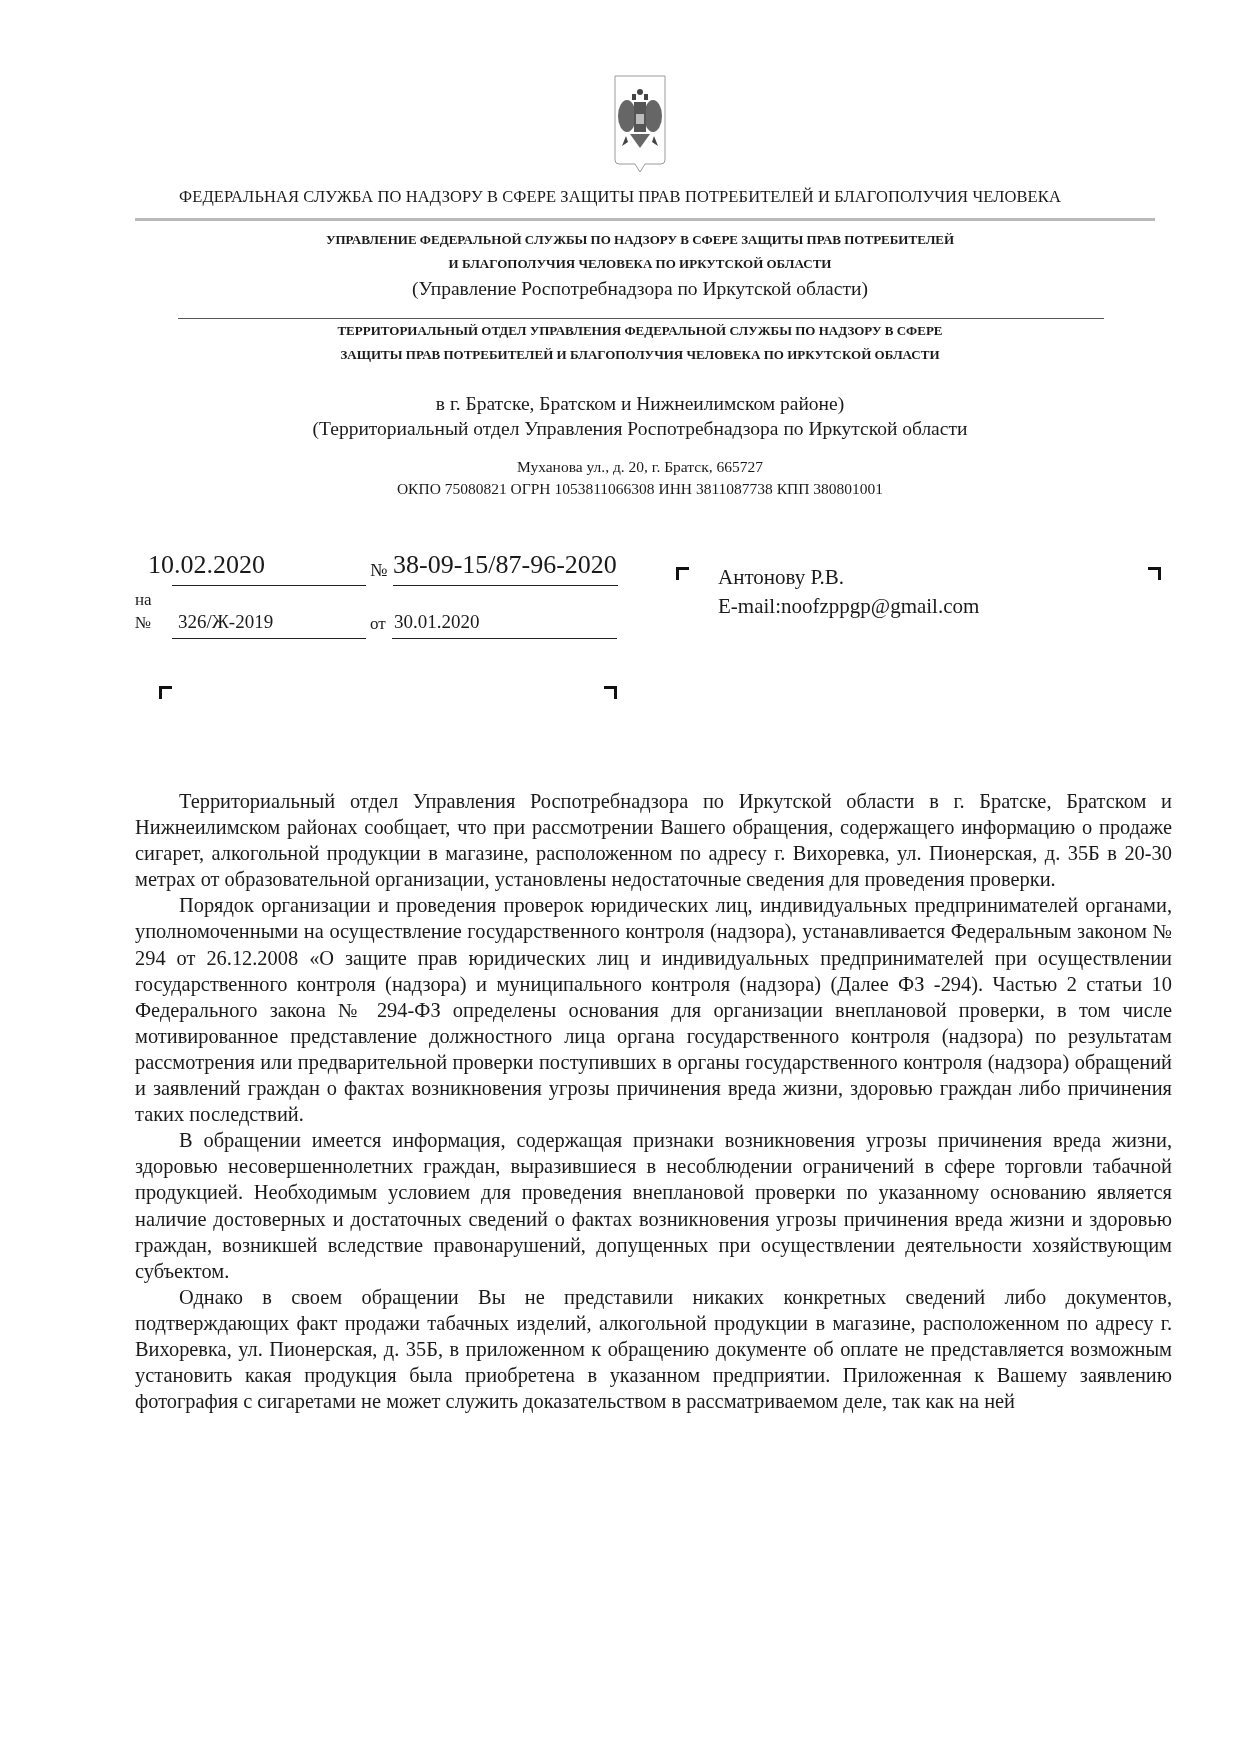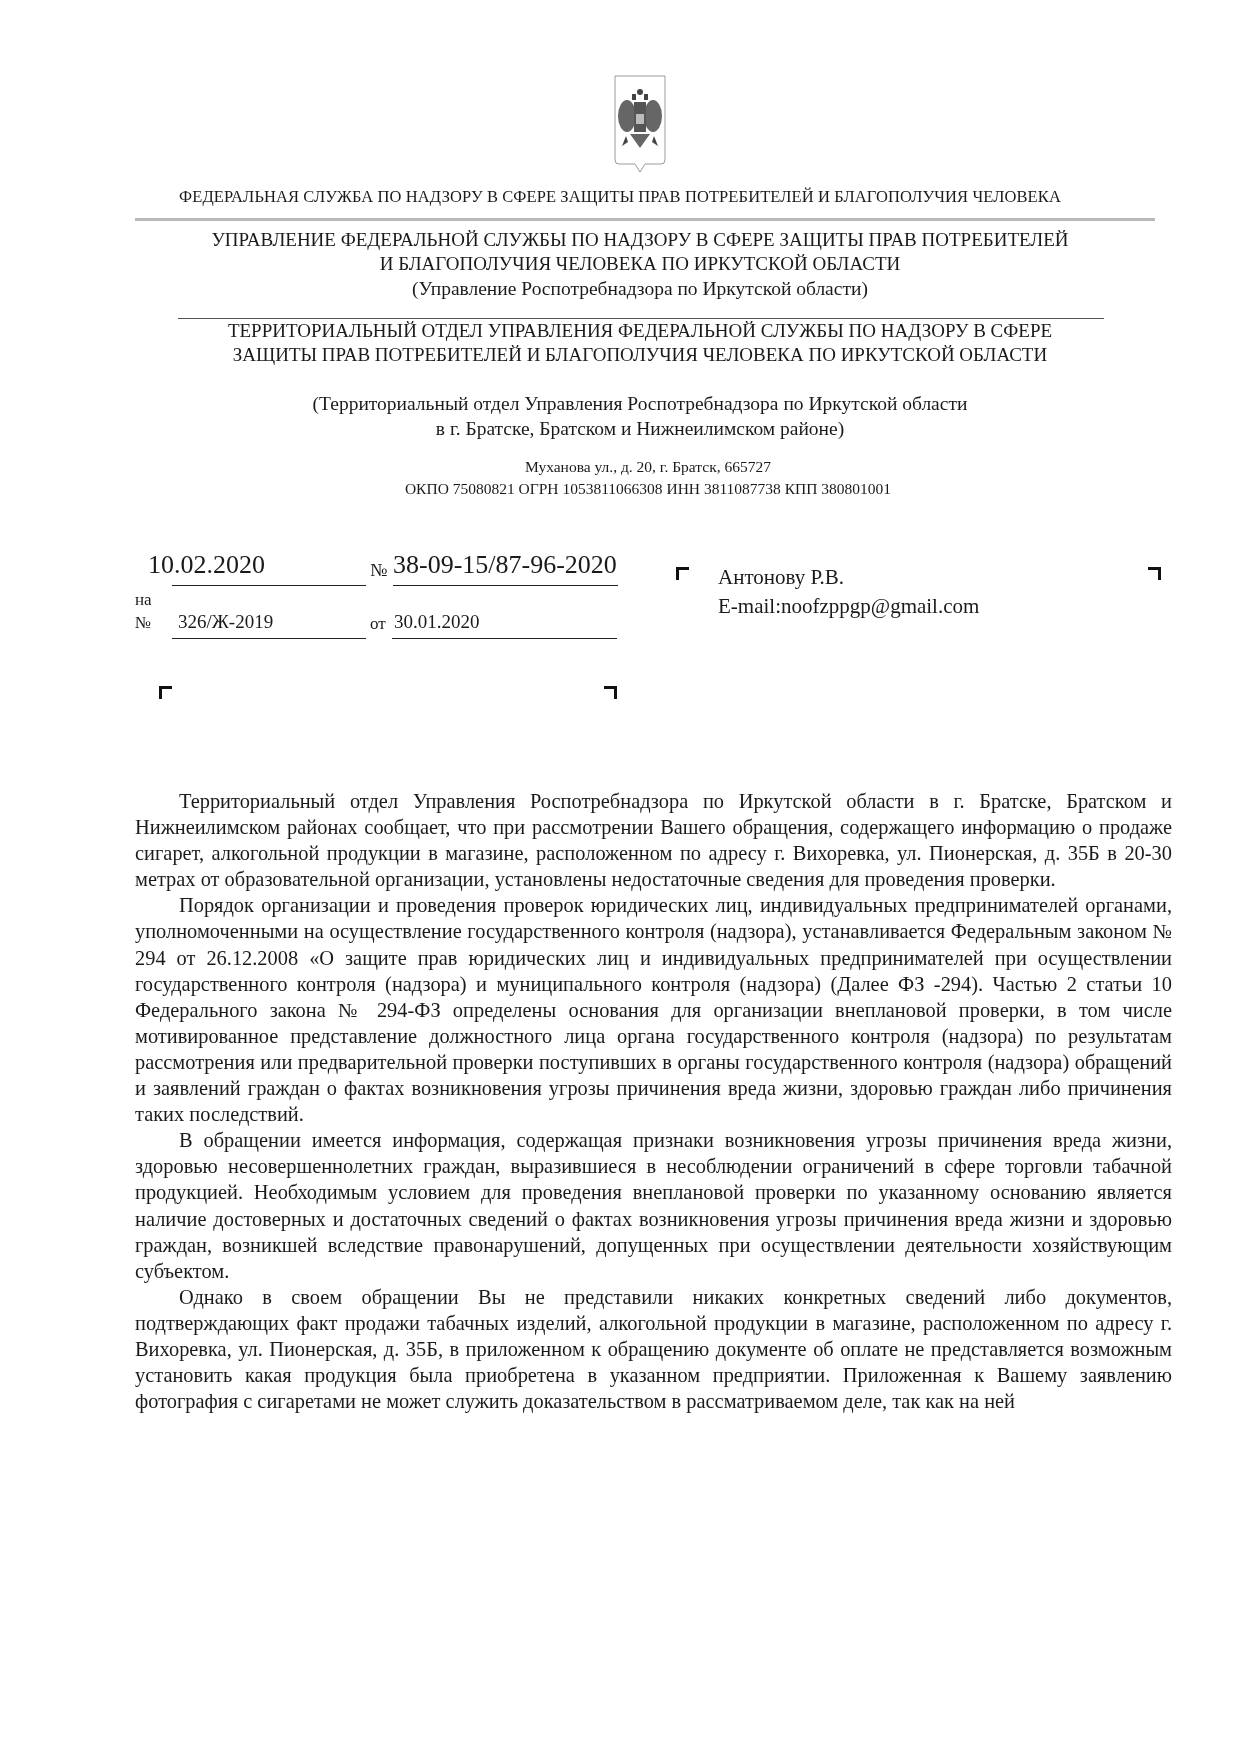--- a/index.html
+++ b/index.html
@@ -7,29 +7,29 @@
            font-family:"Liberation Serif","DejaVu Serif",serif; color:#1a1a1a; }
     .abs { position:absolute; }
     .center { text-align:center; }
 
     
     .emblem { left:612px; top:72px; width:56px; height:104px; }
 
     .agency-line { left:100px; width:1040px; top:187px; font-size:16.5px; letter-spacing:0.1px; }
     .rule-top { left:135px; width:1020px; top:218px; height:0; border-top:3px solid #b9b9b9; }
 
-    .h-bold { font-weight:normal; font-size:19px; line-height:24px; }
+    .h-bold { font-weight:bold; font-size:13px; line-height:24px; }
     .h-reg { font-size:19.5px; line-height:25px; }
 
     .dept-block { left:120px; width:1040px; top:228px; }
     .rule-mid { left:178px; width:926px; top:318px; height:0; border-top:1.5px solid #555; }
     .terr-block { left:120px; width:1040px; top:319px; }
     .terr-sub { left:120px; width:1040px; top:391px; }
 
-    .addr-block { left:128px; width:1040px; top:456px; font-size:15.5px; line-height:22px; }
+    .addr-block { left:120px; width:1040px; top:456px; font-size:15.5px; line-height:22px; }
 
     
     .field { font-family:"Liberation Serif",serif; }
     .date-out { left:148px; top:550px; font-size:26px; }
     .date-line { left:172px; top:585px; width:194px; border-top:1px solid #222; }
     .num-sign { left:370px; top:560px; font-size:18px; }
     .num-val { left:393px; top:550px; font-size:26px; }
     .num-line { left:393px; top:585px; width:225px; border-top:1px solid #222; }
     .na-label { left:135px; top:590px; font-size:17px; }
     .no-label { left:135px; top:613px; font-size:17px; }
@@ -80,22 +80,22 @@
   <div class="h-reg">(Управление Роспотребнадзора по Иркутской области)</div>
 </div>
 
 <div class="abs rule-mid"></div>
 
 <div class="abs terr-block center">
   <div class="h-bold">ТЕРРИТОРИАЛЬНЫЙ ОТДЕЛ УПРАВЛЕНИЯ ФЕДЕРАЛЬНОЙ СЛУЖБЫ ПО НАДЗОРУ В СФЕРЕ</div>
   <div class="h-bold">ЗАЩИТЫ ПРАВ ПОТРЕБИТЕЛЕЙ И БЛАГОПОЛУЧИЯ ЧЕЛОВЕКА ПО ИРКУТСКОЙ ОБЛАСТИ</div>
 </div>
 <div class="abs terr-sub center">
+  <div class="h-reg">в г. Братске, Братском и Нижнеилимском районе)</div>
   <div class="h-reg">(Территориальный отдел Управления Роспотребнадзора по Иркутской области</div>
-  <div class="h-reg">в г. Братске, Братском и Нижнеилимском районе)</div>
 </div>
 
 <div class="abs addr-block center">
   <div>Муханова ул., д. 20, г. Братск, 665727</div>
   <div>ОКПО 75080821 ОГРН 1053811066308 ИНН 3811087738  КПП 380801001</div>
 </div>
 
 <div class="abs field date-out">10.02.2020</div>
 <div class="abs date-line"></div>
 <div class="abs field num-sign">№</div>

